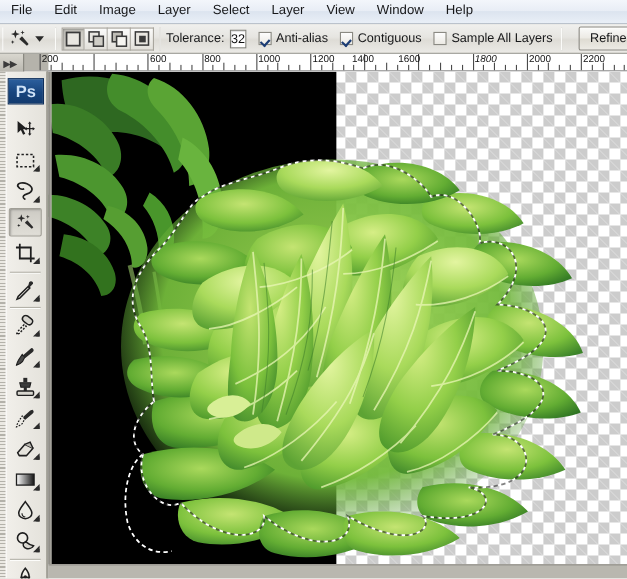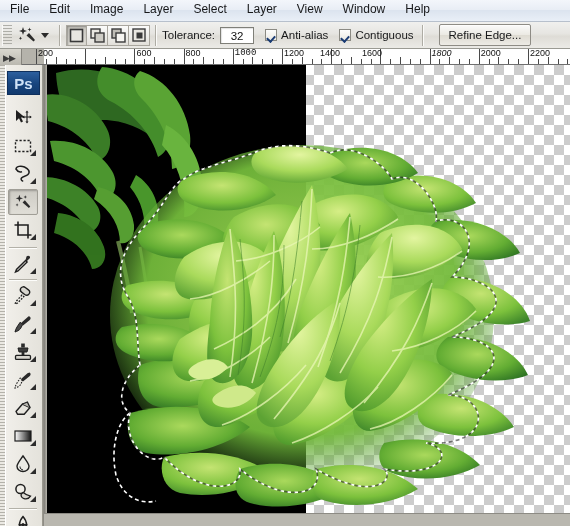--- a/index.html
+++ b/index.html
@@ -255,20 +255,24 @@
     <div class="chk-wrap">
       <span class="chkbox on"></span>
       <span class="lbl">Anti-alias</span>
     </div>
 
     <div class="chk-wrap">
       <span class="chkbox on"></span>
       <span class="lbl">Contiguous</span>
     </div>
 
+    <div class="chk-wrap">
+      <span class="chkbox"></span>
+      <span class="lbl">Sample All Layers</span>
+    </div>
 
     <div class="ob-sep" style="margin-left:8px;"></div>
 
     <div class="refine-btn">Refine Edge...</div>
   </div>
 
   <div class="hruler">
     <div class="gray-left"></div>
     <div id="ruler-marks">
         <div class="ruler-tick" style="left: 36px; height: 15px;"></div>
@@ -289,21 +293,21 @@
         <div class="ruler-tick" style="left: 154.08px; height: 7px;"></div>
         <div class="ruler-tick" style="left: 163.92px; height: 5px;"></div>
         <div class="ruler-tick" style="left: 173.76px; height: 5px;"></div>
         <div class="ruler-tick" style="left: 183.6px; height: 15px;"></div>
         <div class="ruler-num" style="left: 185.6px;">800</div>
         <div class="ruler-tick" style="left: 193.44px; height: 5px;"></div>
         <div class="ruler-tick" style="left: 203.28px; height: 7px;"></div>
         <div class="ruler-tick" style="left: 213.12px; height: 5px;"></div>
         <div class="ruler-tick" style="left: 222.96px; height: 5px;"></div>
         <div class="ruler-tick" style="left: 232.8px; height: 15px;"></div>
-        <div class="ruler-num" style="left: 234.8px; font-family: Liberation Mono, monospace;">1000</div>
+        <div class="ruler-num" style="left: 234.8px;">1000</div>
         <div class="ruler-tick" style="left: 242.64px; height: 5px;"></div>
         <div class="ruler-tick" style="left: 252.48px; height: 7px;"></div>
         <div class="ruler-tick" style="left: 262.32px; height: 5px;"></div>
         <div class="ruler-tick" style="left: 272.16px; height: 5px;"></div>
         <div class="ruler-tick" style="left: 282px; height: 15px;"></div>
         <div class="ruler-num" style="left: 284px;">1200</div>
         <div class="ruler-tick" style="left: 291.84px; height: 5px;"></div>
         <div class="ruler-tick" style="left: 301.68px; height: 7px;"></div>
         <div class="ruler-tick" style="left: 311.52px; height: 5px;"></div>
         <div class="ruler-tick" style="left: 321.36px; height: 5px;"></div>

